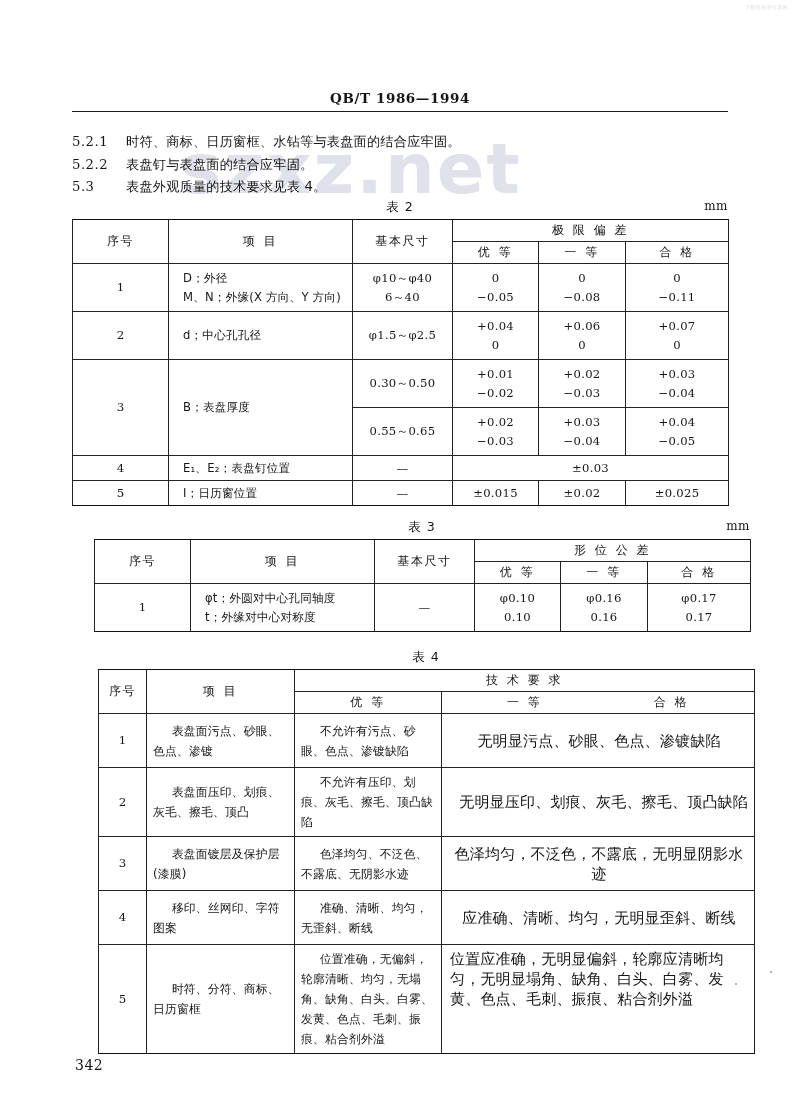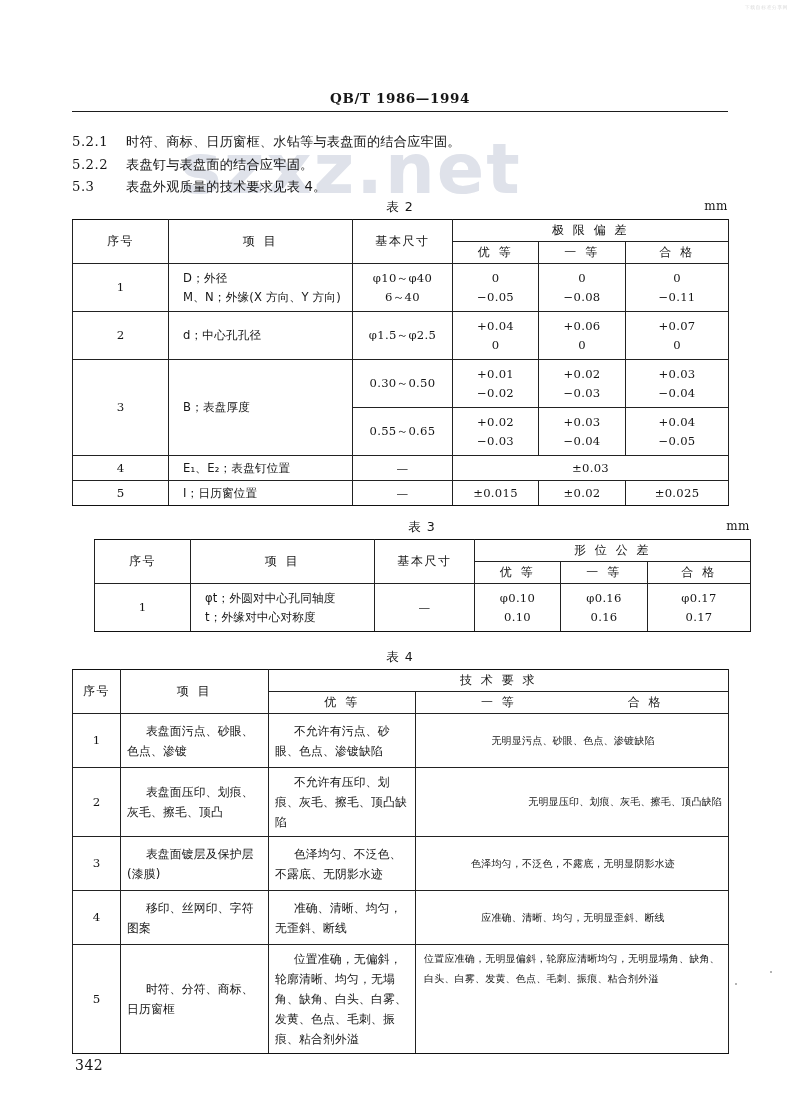--- a/index.html
+++ b/index.html
@@ -145,21 +145,21 @@
   .item-left {
     text-align: left;
     padding-left: 14px;
     line-height: 19px;
   }
   .wrap-cell {
     text-align: left;
     padding: 4px 6px 4px 8px;
     line-height: 20px;
     text-indent: 1.6em;
-    font-size: 10px;
+    font-size: 15px;
   }
   .wrap-cell.no-indent { text-indent: 0; }
   .center-wrap {
     text-align: left;
     padding: 4px 6px;
     line-height: 20px;
     text-indent: 1.6em;
     font-size: 11.8px;
   }
 
@@ -371,21 +371,21 @@
           </td>
           <td class="mono-val two-line">
             <div>φ0.17</div>
             <div>0.17</div>
           </td>
         </tr>
       </tbody>
     </table>
   </div>
 
-  <div class="tbl-block" style="top:649px;">
+  <div class="tbl-block" style="top:649px;margin-left:26px;">
     <div class="tbl-caption">
       <span>表 4</span>
     </div>
     <table class="outer-thick">
       <colgroup>
         <col style="width:48px">
           <col style="width:148px">
         <col style="width:147px">
           <col style="width:313px">
       </colgroup>

